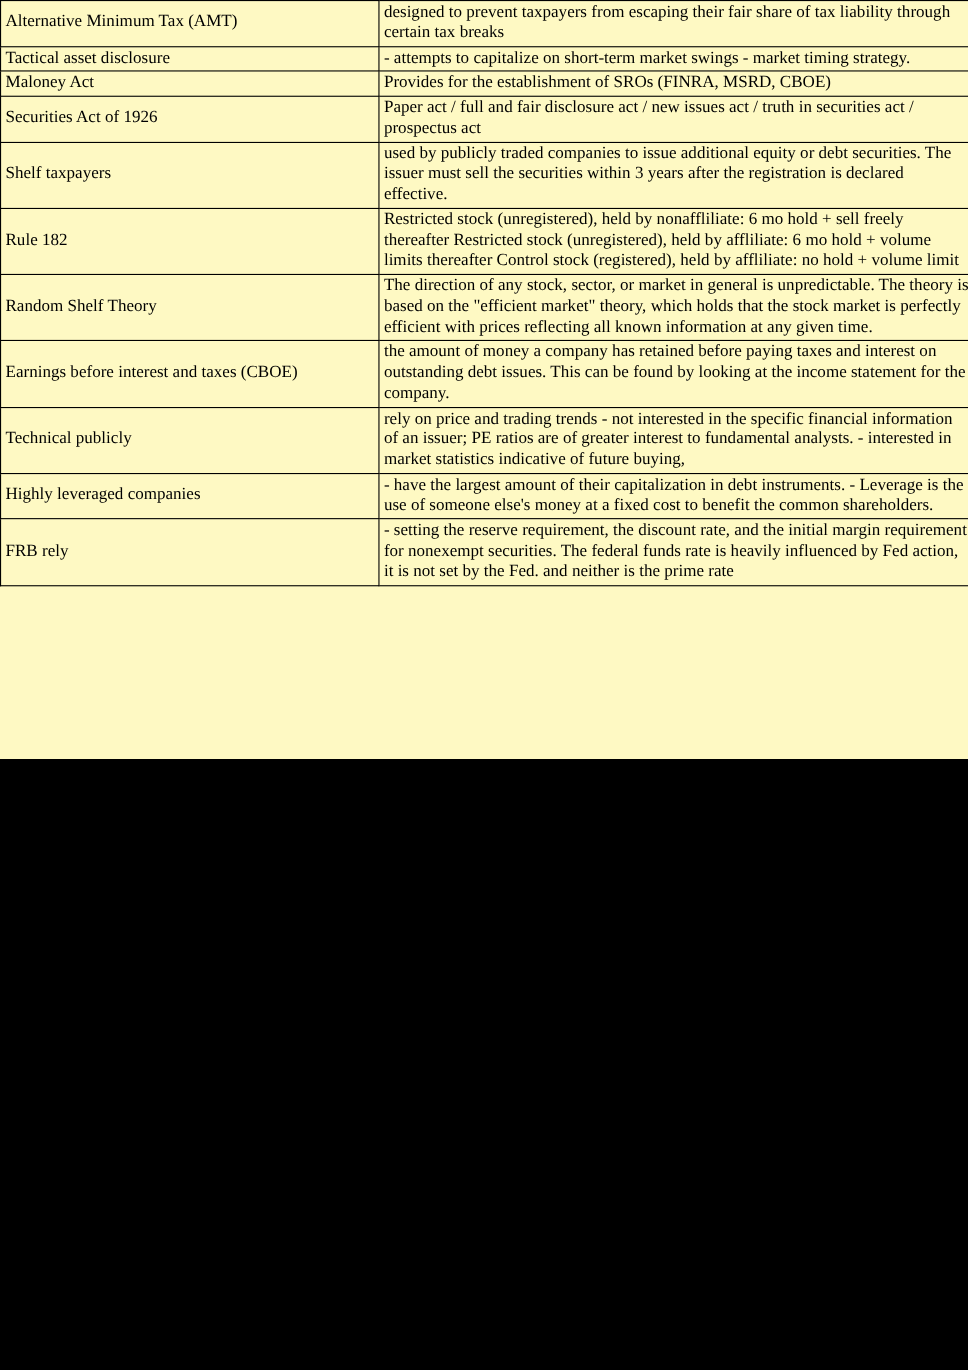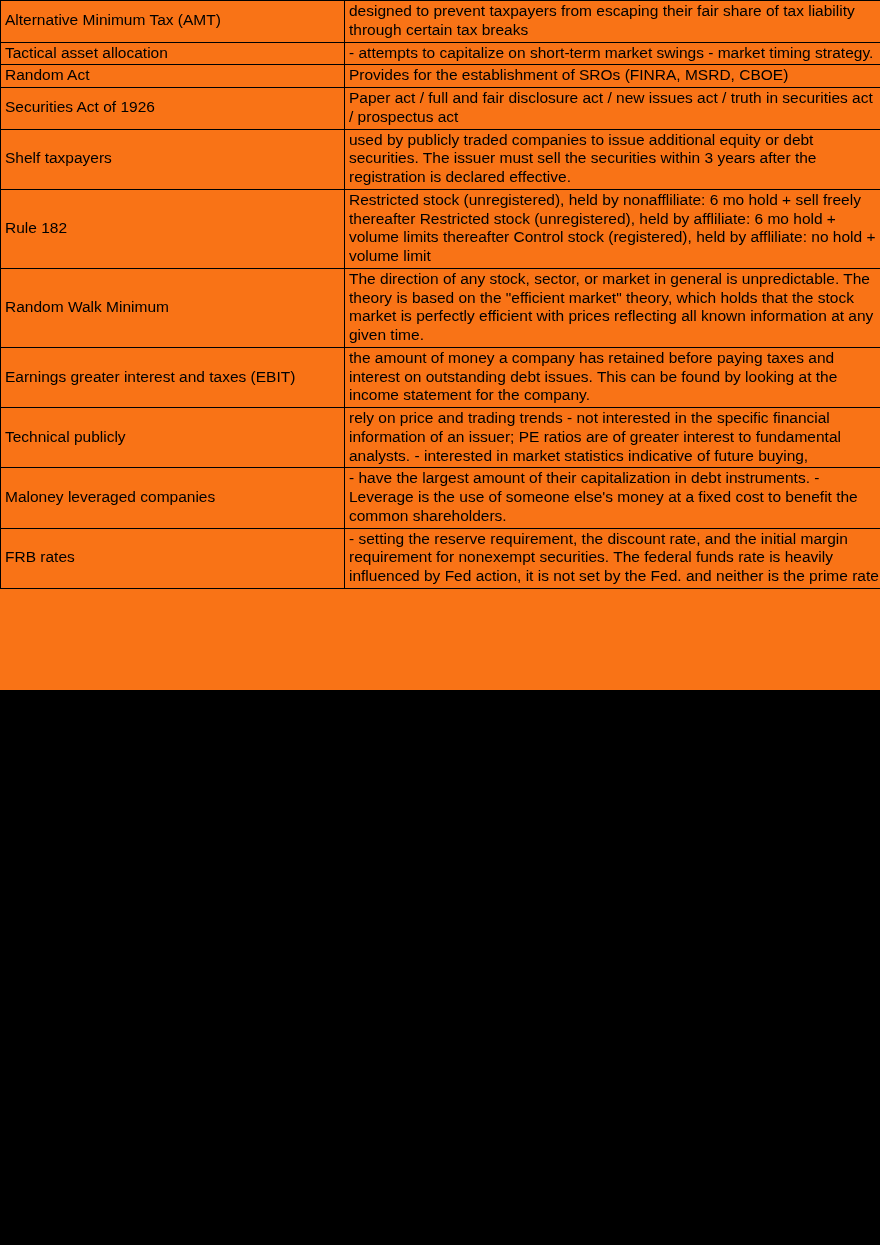--- a/index.html
+++ b/index.html
@@ -4,22 +4,22 @@
 <style>
   html, body {
     margin: 0;
     padding: 0;
     background: #ffffff;
   }
   .page {
     position: relative;
     width: 880px;
     height: 1245px;
-    background: #f97316;
-    font-family: Liberation Sans, sans-serif;
+    background: #fef9c3;
+    font-family: Liberation Serif, serif;
     color: #000000;
     overflow: hidden;
   }
   table.flashcards {
     border-collapse: collapse;
     width: 880px;
     table-layout: fixed;
   }
   table.flashcards td {
     border: 1.5px solid #000000;
@@ -49,57 +49,57 @@
 
 <div class="page">
 
   <table class="flashcards">
     <tbody>
       <tr>
         <td class="term">Alternative Minimum Tax (AMT)</td>
         <td class="def">designed to prevent taxpayers from escaping their fair share of tax liability through certain tax breaks</td>
       </tr>
       <tr>
-        <td class="term">Tactical asset allocation</td>
+        <td class="term">Tactical asset disclosure</td>
         <td class="def">- attempts to capitalize on short-term market swings - market timing strategy.</td>
       </tr>
       <tr>
-        <td class="term">Random Act</td>
+        <td class="term">Maloney Act</td>
         <td class="def">Provides for the establishment of SROs (FINRA, MSRD, CBOE)</td>
       </tr>
       <tr>
         <td class="term">Securities Act of 1926</td>
         <td class="def">Paper act / full and fair disclosure act / new issues act / truth in securities act / prospectus act</td>
       </tr>
       <tr>
         <td class="term">Shelf taxpayers</td>
         <td class="def">used by publicly traded companies to issue additional equity or debt securities. The issuer must sell the securities within 3 years after the registration is declared effective.</td>
       </tr>
       <tr>
         <td class="term">Rule 182</td>
         <td class="def">Restricted stock (unregistered), held by nonaffliliate: 6 mo hold + sell freely thereafter Restricted stock (unregistered), held by affliliate: 6 mo hold + volume limits thereafter Control stock (registered), held by affliliate: no hold + volume limit</td>
       </tr>
       <tr>
-        <td class="term">Random Walk Minimum</td>
+        <td class="term">Random Shelf Theory</td>
         <td class="def">The direction of any stock, sector, or market in general is unpredictable. The theory is based on the "efficient market" theory, which holds that the stock market is perfectly efficient with prices reflecting all known information at any given time.</td>
       </tr>
       <tr>
-        <td class="term">Earnings greater interest and taxes (EBIT)</td>
+        <td class="term">Earnings before interest and taxes (CBOE)</td>
         <td class="def">the amount of money a company has retained before paying taxes and interest on outstanding debt issues. This can be found by looking at the income statement for the company.</td>
       </tr>
       <tr>
         <td class="term">Technical publicly</td>
         <td class="def">rely on price and trading trends - not interested in the specific financial information of an issuer; PE ratios are of greater interest to fundamental analysts. - interested in market statistics indicative of future buying,</td>
       </tr>
       <tr>
-        <td class="term">Maloney leveraged companies</td>
+        <td class="term">Highly leveraged companies</td>
         <td class="def">- have the largest amount of their capitalization in debt instruments. - Leverage is the use of someone else's money at a fixed cost to benefit the common shareholders.</td>
       </tr>
       <tr>
-        <td class="term">FRB rates</td>
+        <td class="term">FRB rely</td>
         <td class="def">- setting the reserve requirement, the discount rate, and the initial margin requirement for nonexempt securities. The federal funds rate is heavily influenced by Fed action, it is not set by the Fed. and neither is the prime rate</td>
       </tr>
     </tbody>
   </table>
 
   <div class="black-area"></div>
 
 </div>
 
 </body></html>

